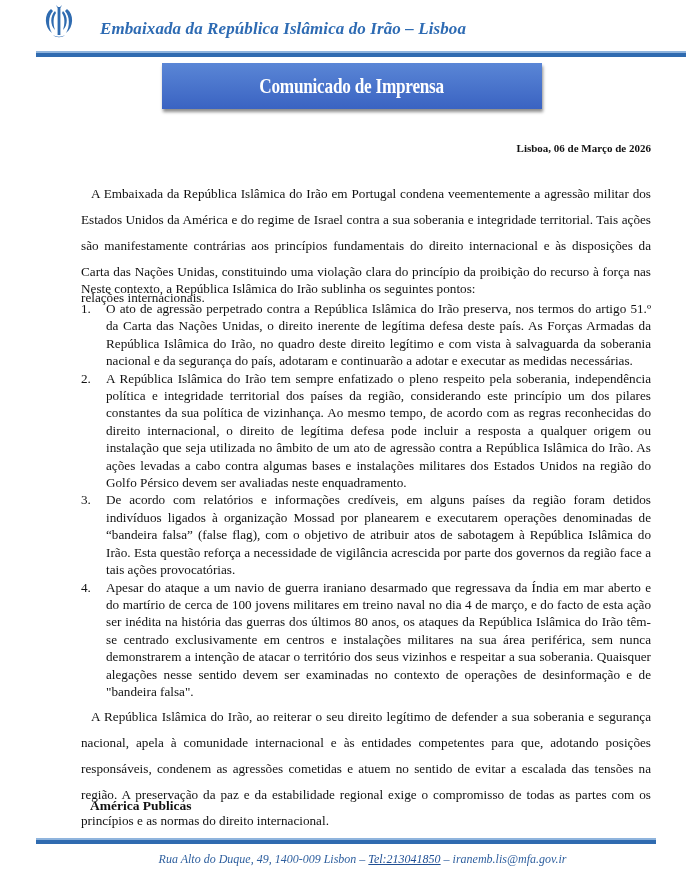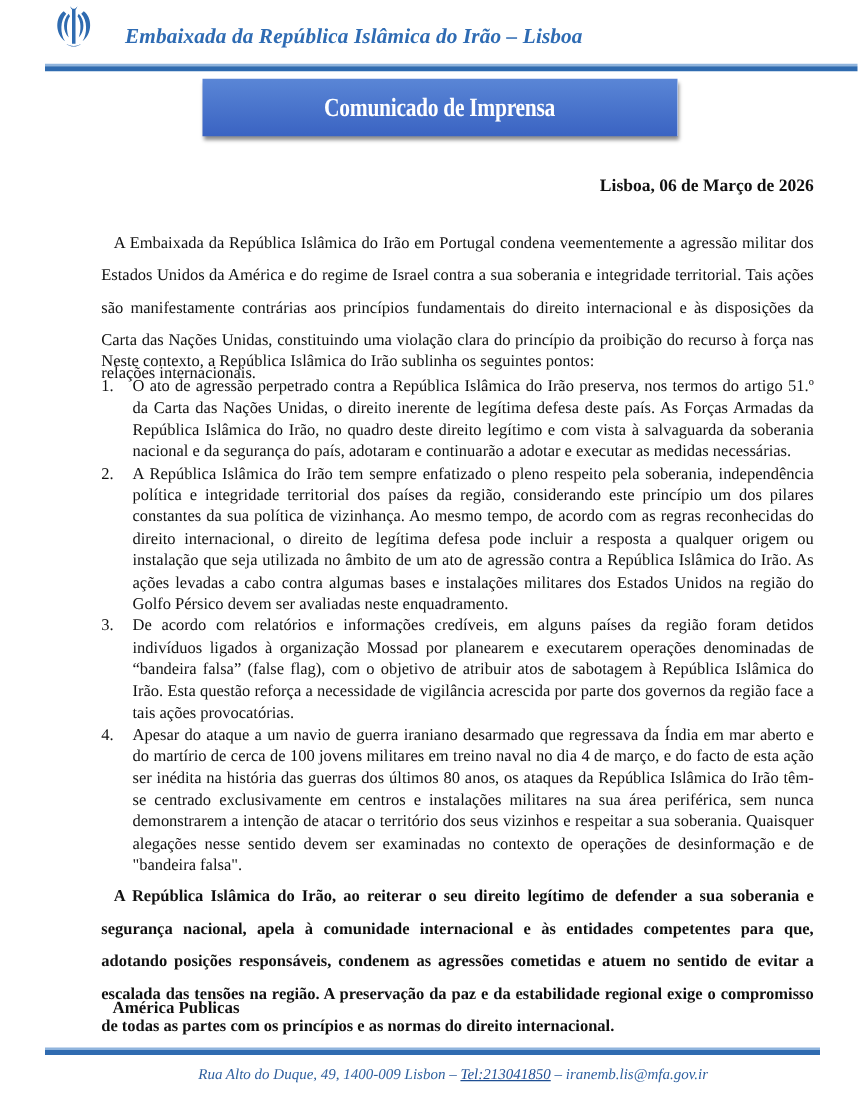--- a/index.html
+++ b/index.html
@@ -13,30 +13,30 @@
   .header-rule { position: absolute; left: 36px; top: 51px; width: 650px; height: 7px; }
   .rule-top { position: absolute; left: 0; top: 0; width: 100%; height: 2px; background: #8fb4dd; }
   .rule-main { position: absolute; left: 0; top: 2px; width: 100%; height: 4px; background: #2f6bb0; }
 
   .banner { position: absolute; left: 162px; top: 63px; width: 380px; height: 46px;
             background: linear-gradient(#5a86d6, #3a63c2); box-shadow: 1px 3px 3px rgba(0,0,0,0.45);
             display: flex; align-items: center; justify-content: center; }
   .banner-text { color: #ffffff; font-family: "Liberation Serif", serif; font-weight: bold;
                  font-size: 21px; transform: scaleX(0.82); letter-spacing: -0.3px; }
 
-  .date { position: absolute; right: 40px; top: 142px; font-weight: bold; font-size: 14px; }
+  .date { position: absolute; right: 40px; top: 142px; font-weight: bold; font-size: 11px; }
 
   .body-text { position: absolute; left: 81px; width: 570px; font-size: 13.2px; line-height: 26px;
                text-align: justify; }
   .para1 { top: 181px; text-indent: 10px; }
   .intro { top: 276px; }
   .points { position: absolute; left: 81px; top: 300px; width: 570px; margin: 0; padding: 0; list-style: none; }
   .point { position: relative; padding-left: 25px; font-size: 13.2px; line-height: 17.4px; text-align: justify; margin-bottom: 0; }
   .point-num { position: absolute; left: 0; top: 0; }
-  .para-final { top: 704px; text-indent: 10px; font-weight: bold; }
+  .para-final { top: 704px; text-indent: 10px; }
 
   .signature { position: absolute; left: 90px; top: 795px; font-weight: bold; font-size: 13.5px; line-height: 22px; }
 
   .footer-rule { position: absolute; left: 36px; top: 838px; width: 620px; height: 7px; }
   .footer-text { position: absolute; left: 0; width: 691px; top: 852px; text-align: center;
                  font-style: italic; font-size: 12px; color: #2e5f9e; margin-left: 17px; }
   .footer-tel { color: #1f4f94; text-decoration: underline; font-weight: normal; }
 </style>
 </head>
 <body>

